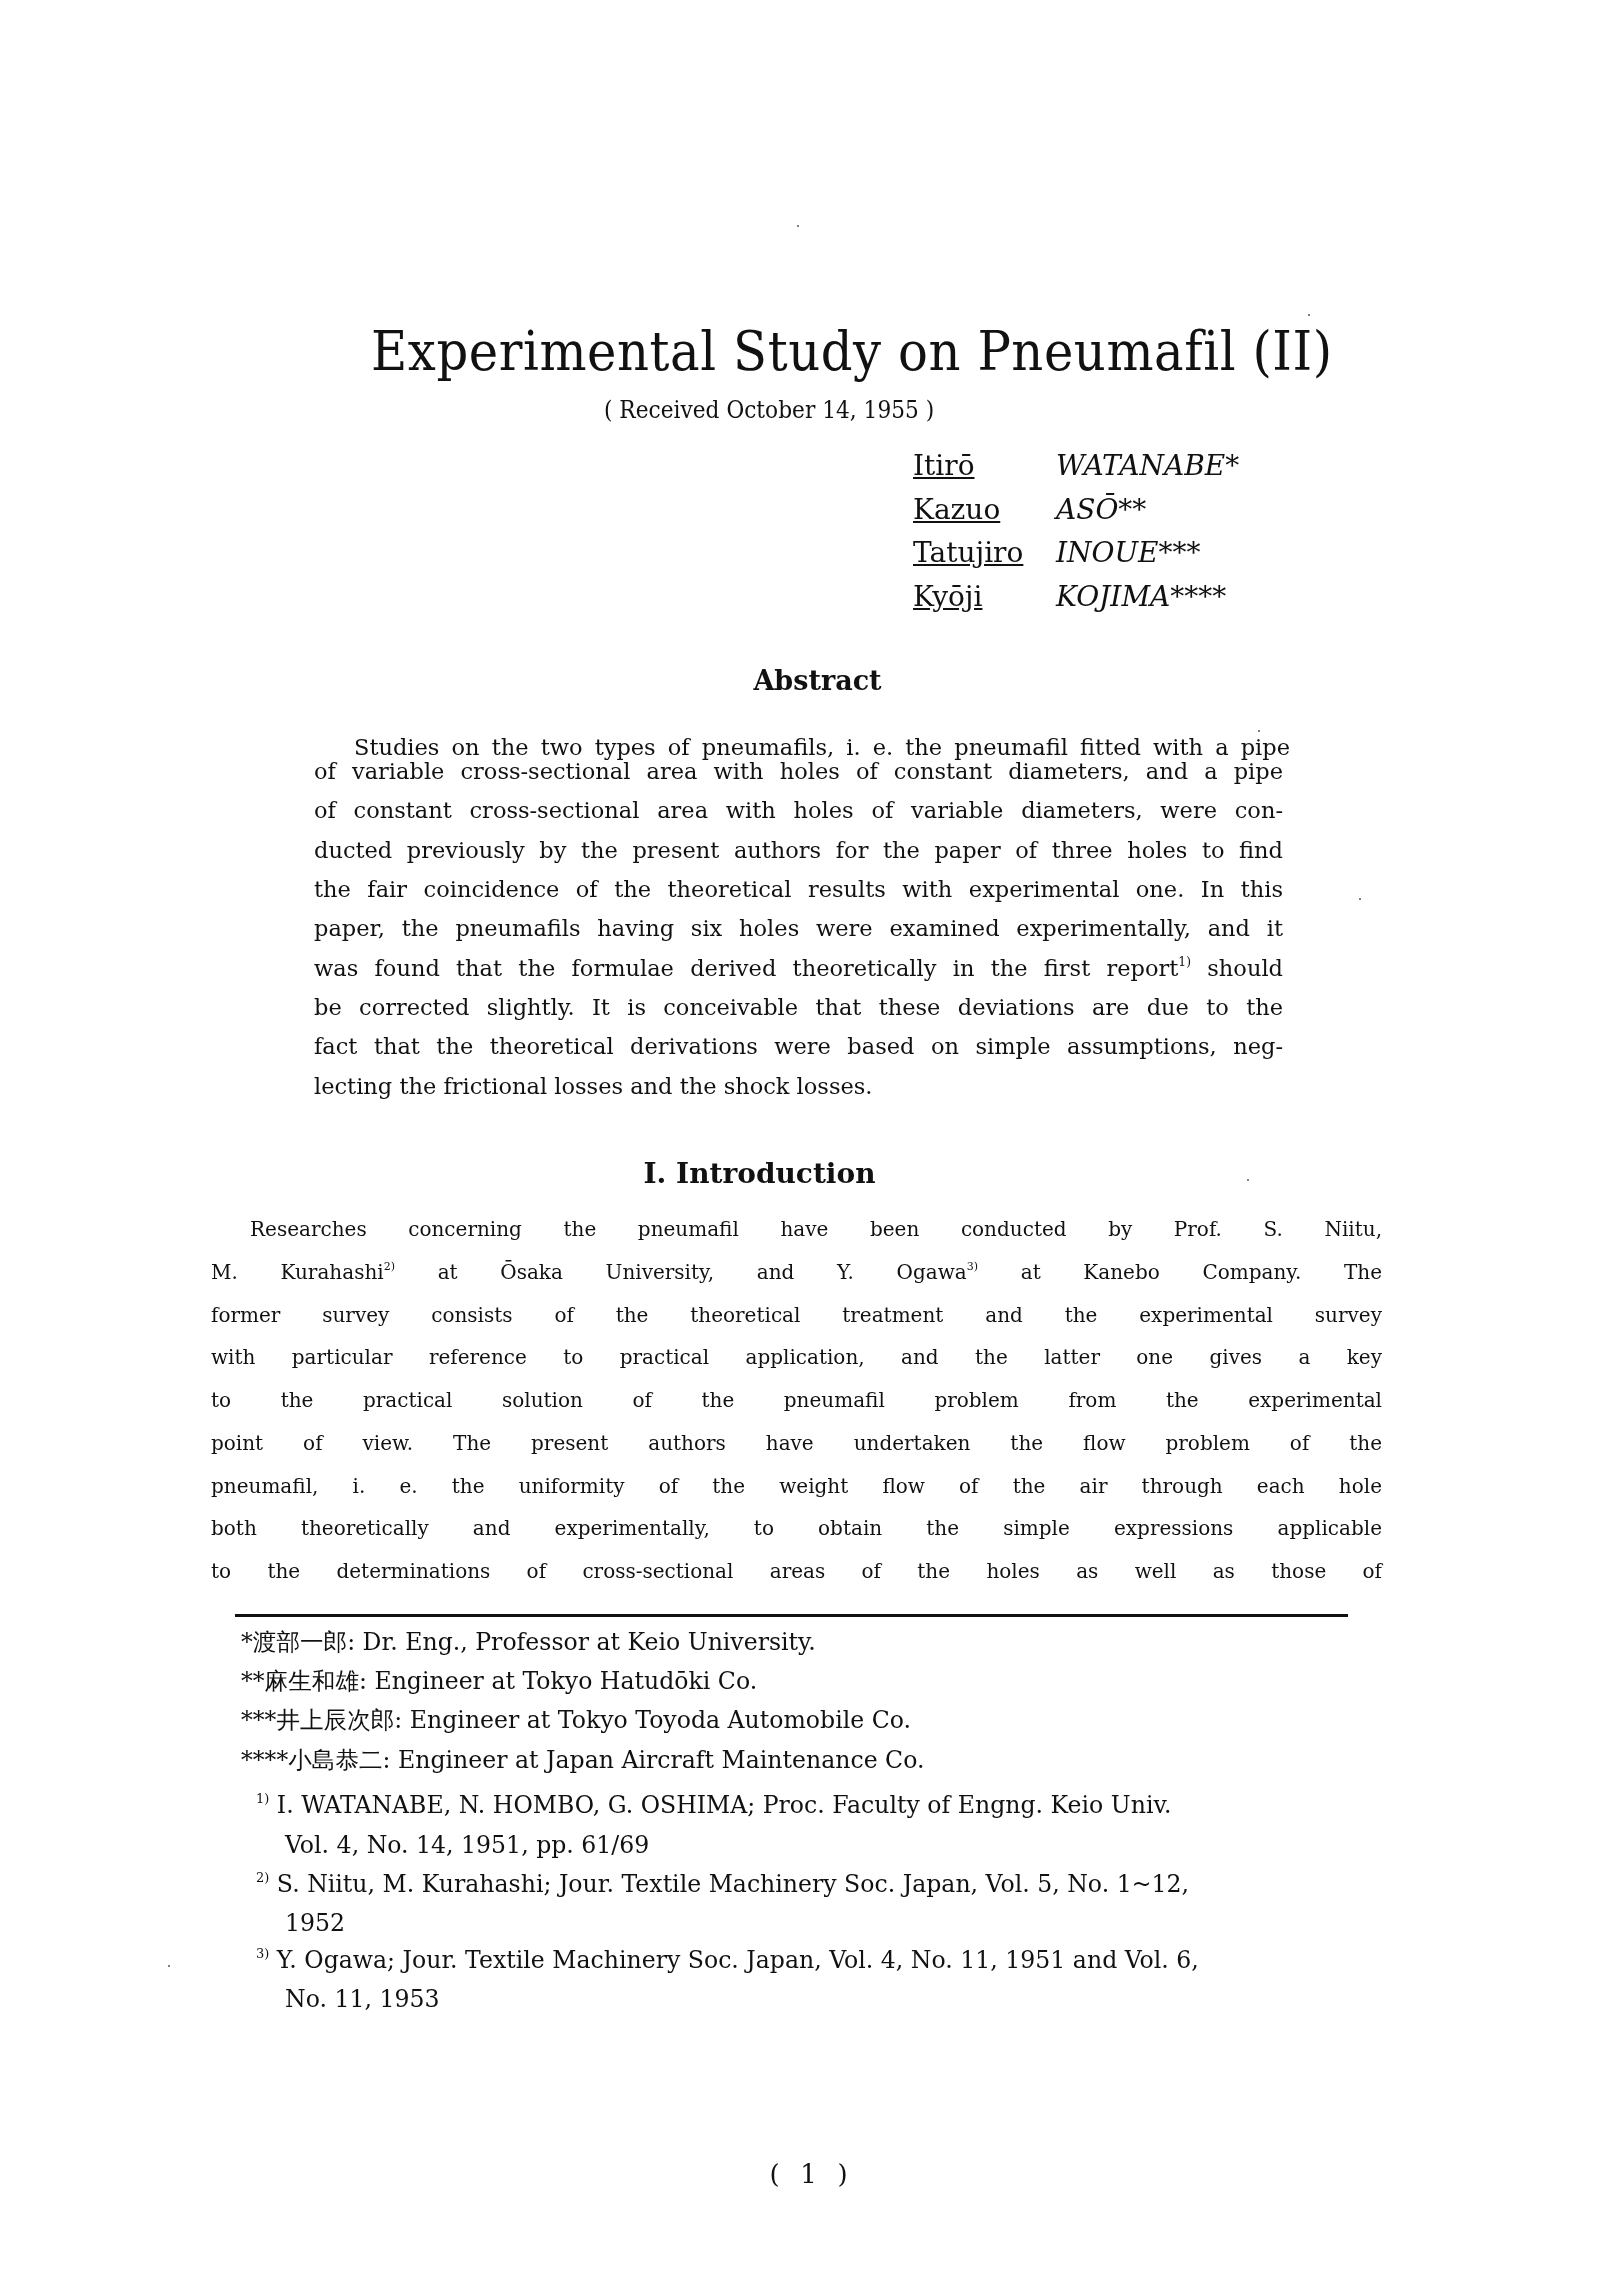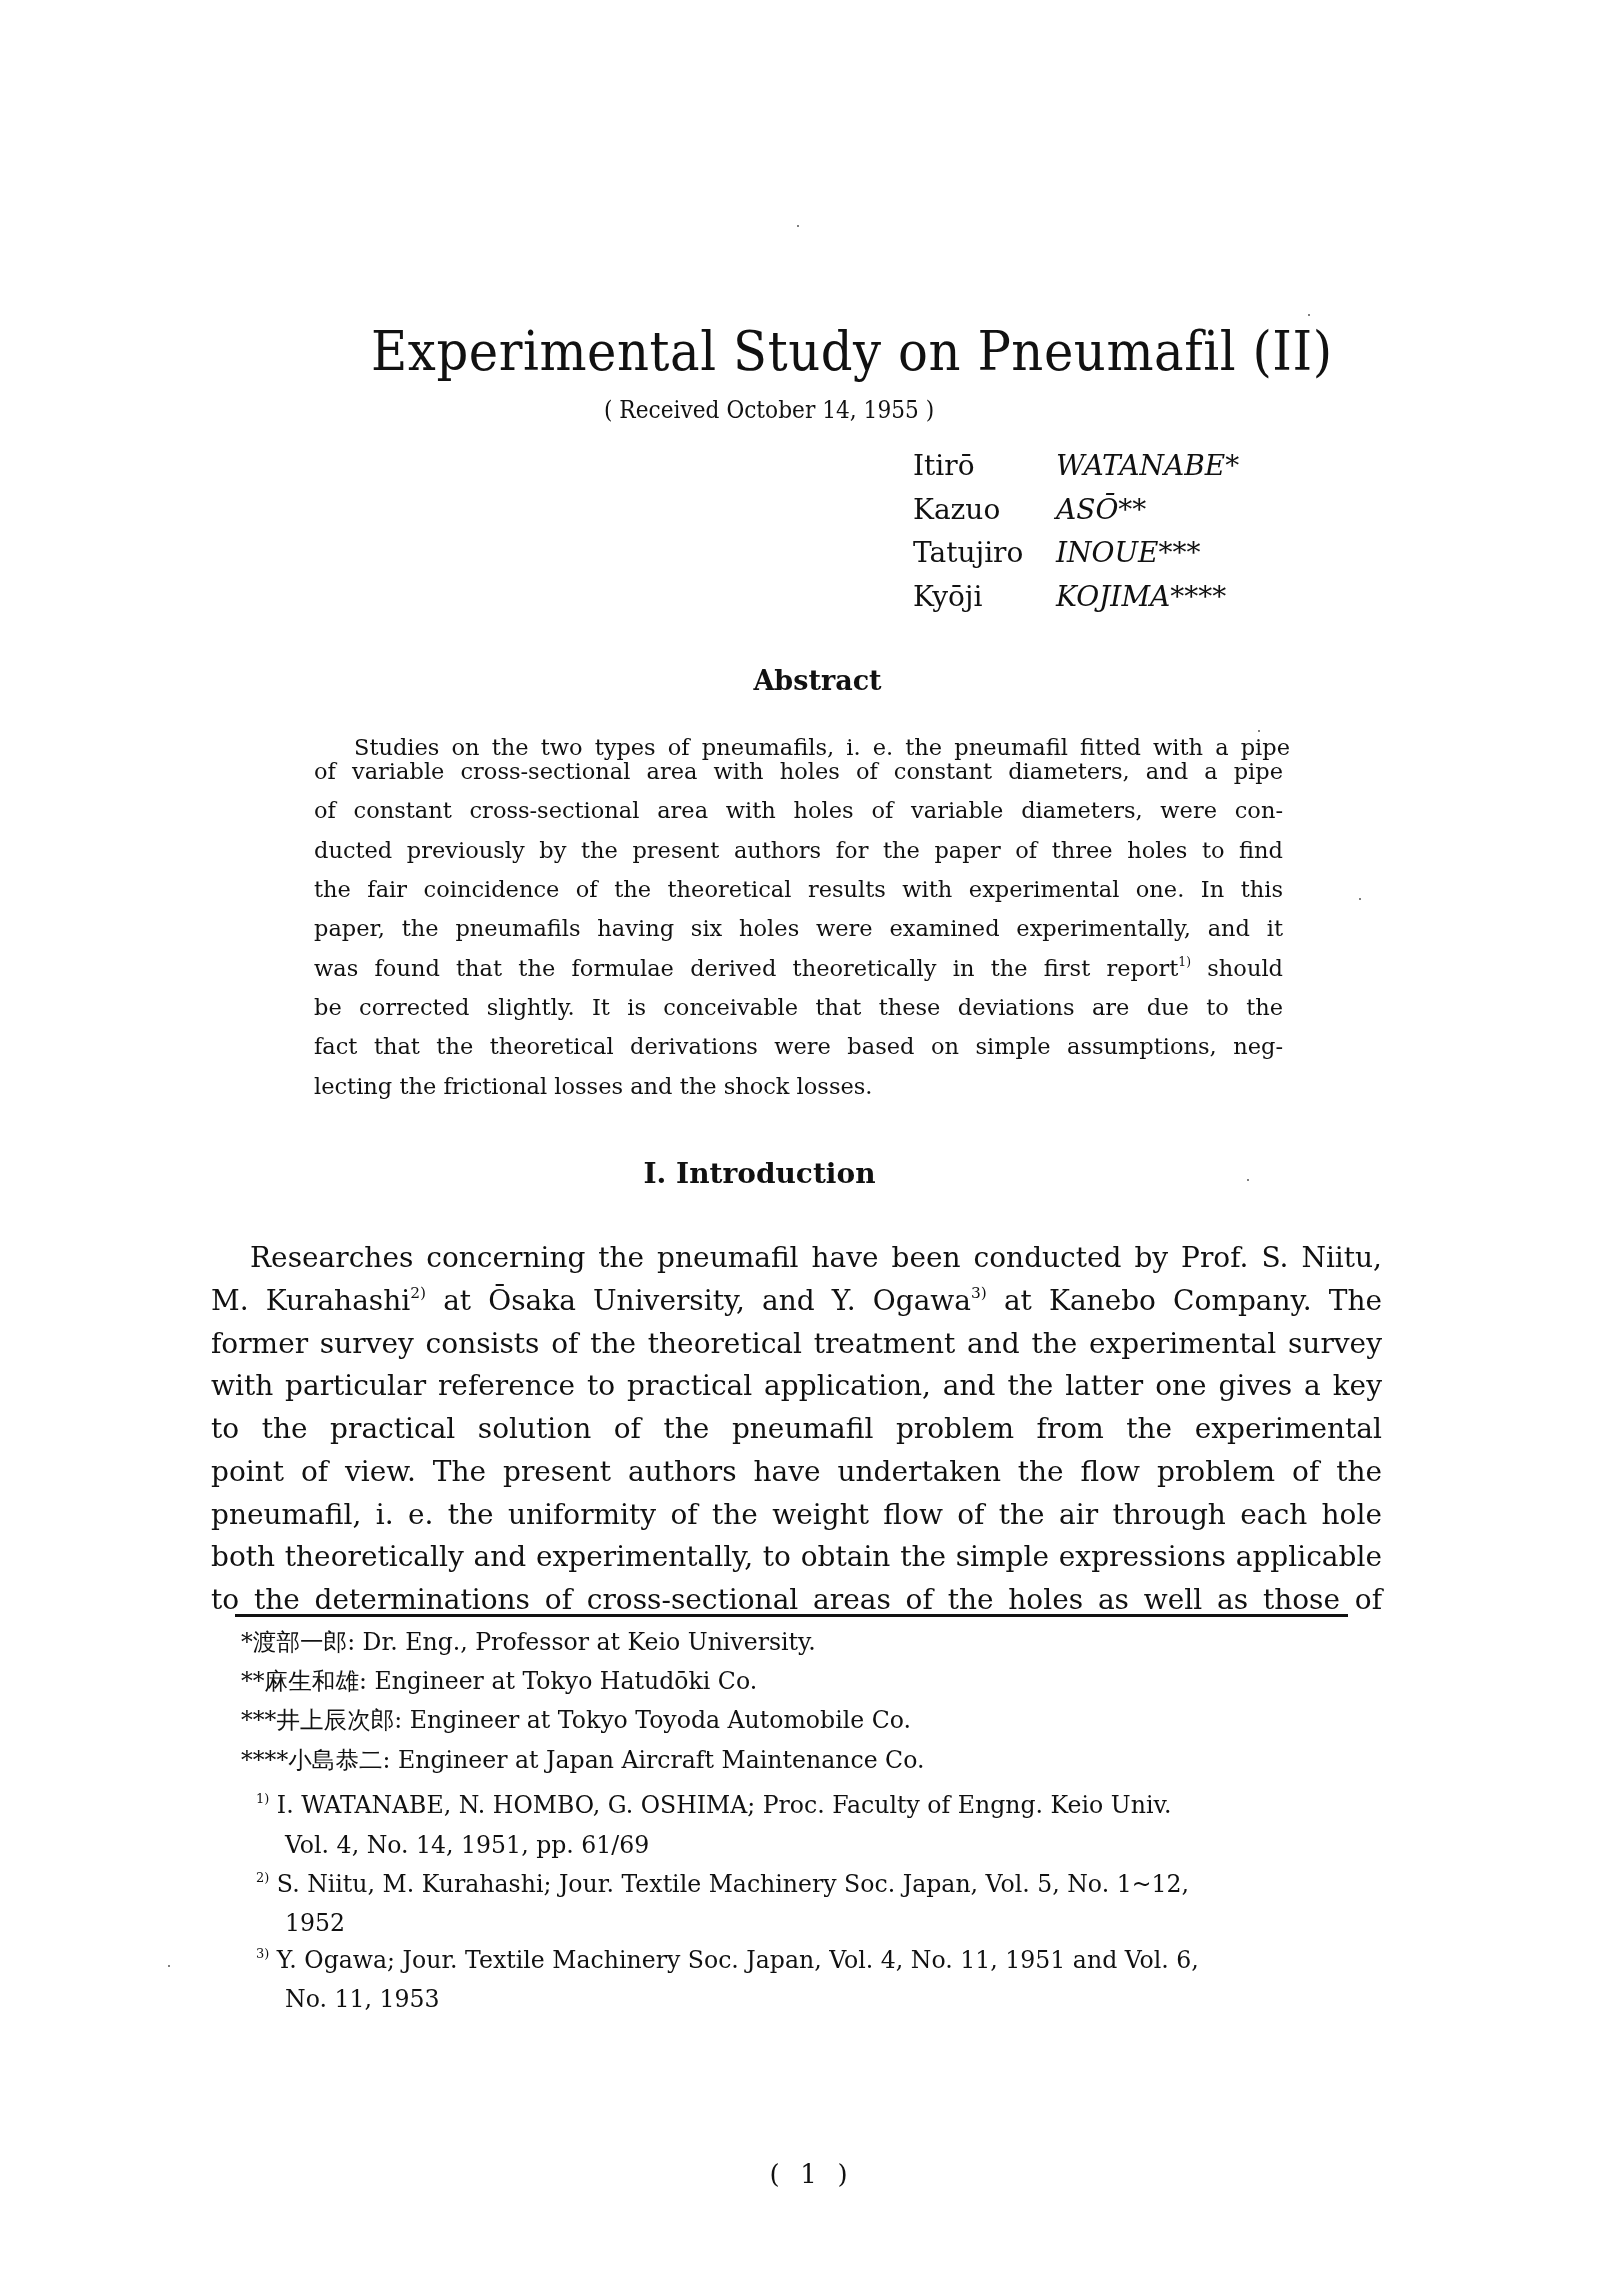--- a/index.html
+++ b/index.html
@@ -1,28 +1,28 @@
 <!DOCTYPE html>
 <html style="font-size:9px"><head>
 <meta charset="utf-8">
 <style>
   html, body { margin: 0; padding: 0; background: #ffffff; }
   body { width: 1617px; height: 2273px; position: relative; overflow: hidden;
          font-family: "DejaVu Serif", "Liberation Serif", serif; color: #111111; }
   .abs { position: absolute; white-space: nowrap; }
   .title { left: 371px; top: 320px; font-size: 54px; letter-spacing: 0.6px; transform: scaleX(0.92); transform-origin: left top; }
   .received { left: 604px; top: 396px; font-size: 23.6px; transform: scaleX(0.92); transform-origin: left top; }
-  .author-first { left: 913px; font-size: 28px; }
+  .author-first { left: 913px; font-size: 28px; text-decoration: underline; }
   .author-last { left: 1056px; font-size: 28px; font-style: italic; }
   .abstract-heading { left: 0; width: 1617px; text-align: center; top: 665px; font-size: 27px; font-weight: bold; padding-left: 9px; }
   .abs-line { left: 314px; width: 969px; font-size: 22.5px; text-align: justify; text-align-last: justify; transform-origin: left top; }
   .abs-line.last { text-align-last: left; }
   .abs-line.first { left: 354px; width: 936px; margin-top: 15px; }
   .intro-heading { left: 0; width: 1519px; text-align: center; top: 1157px; font-size: 28px; font-weight: bold; }
-  .body-line { left: 211px; width: 1171px; font-size: 28px; text-align: justify; text-align-last: justify; margin-top: 24px; }
+  .body-line { left: 211px; width: 1171px; font-size: 20px; text-align: justify; text-align-last: justify; }
   .body-line.first { left: 250px; width: 1132px; }
   sup { font-size: 0.55em; vertical-align: 0.8em; line-height: 0; }
   .rule { position: absolute; left: 235px; top: 1614px; width: 1113px; height: 2.8px; background: #111; }
   .fn { font-size: 23.6px; }
   .fn-affil { left: 241px; }
   .fn-ref { left: 256px; }
   .fn-cont { left: 285px; }
   .page-num { left: 0; width: 1617px; text-align: center; top: 2159px; font-size: 26px; word-spacing: 12.4px; }
   .speck { position: absolute; width: 2.2px; height: 2.2px; background: #555; border-radius: 50%; }
 </style>

